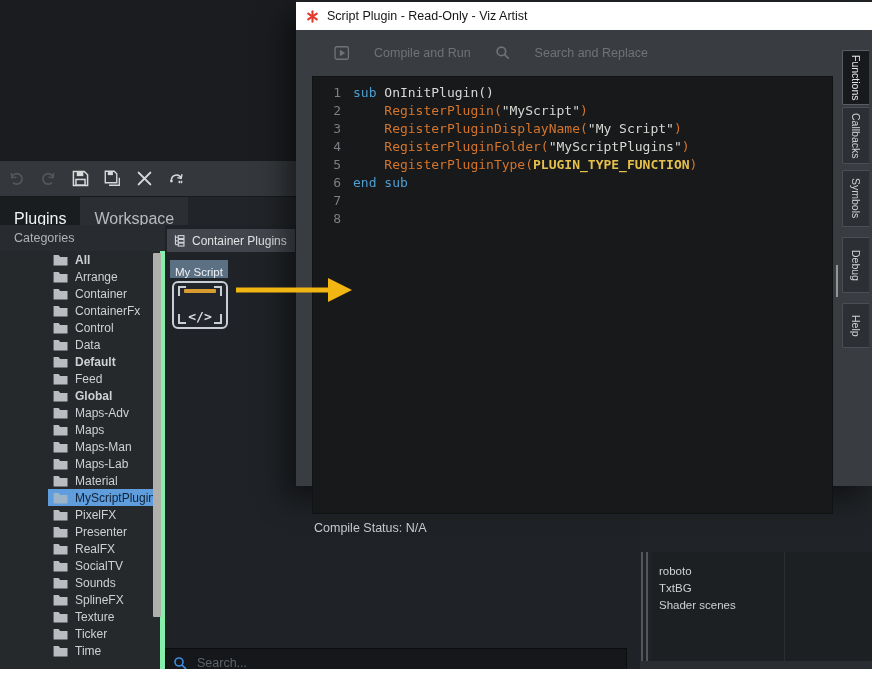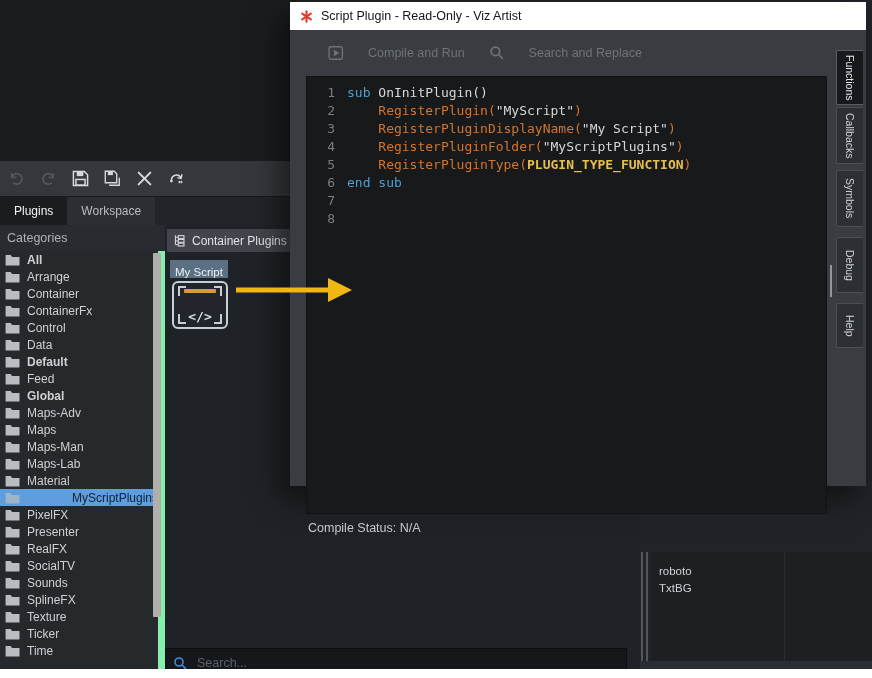--- a/index.html
+++ b/index.html
@@ -8,26 +8,26 @@
   
   .pane-topleft{position:absolute;left:0;top:0;width:296px;height:161px;background:#1a1c1f;}
   .pane-toolbar{position:absolute;left:0;top:161px;width:296px;height:36px;background:#34373b;
                 display:flex;align-items:center;gap:12px;padding-left:6px;box-sizing:border-box;
                 border-bottom:1px solid #17191b;}
   .tool-icon{width:20px;height:20px;display:flex;align-items:center;justify-content:center;
              color:#d7d9db;font-size:17px;line-height:1;}
   .tool-icon.disabled{color:#54585c;}
   .tool-icon svg{width:17px;height:17px;}
   .pane-tabbar{position:absolute;left:0;top:197px;width:296px;height:28px;background:#212428;display:flex;}
-  .tab{height:100%;display:flex;align-items:center;padding:0 14px;font-size:12px;color:#b9bcbf;background:#2b2e32;}
+  .tab{height:100%;display:flex;align-items:center;padding:8px 14px;font-size:16px;color:#b9bcbf;background:#2b2e32;}
   .tab.active{background:#1a1d20;color:#f1f2f3;}
   .pane-cat-header{position:absolute;left:0;top:225px;width:165px;height:26px;background:#282b2f;
-                   color:#b0b3b6;font-size:12.5px;display:flex;align-items:center;padding-left:7px;box-sizing:border-box;}
+                   color:#b0b3b6;font-size:12.5px;display:flex;align-items:center;padding-left:14px;box-sizing:border-box;}
   .pane-categories{position:absolute;left:0;top:251px;width:165px;height:427px;background:#26292c;
-                   border-right:7px solid #86efac;box-sizing:border-box;overflow:hidden;}
+                   border-right:5px solid #86efac;box-sizing:border-box;overflow:hidden;padding-left:48px;}
   .cat-row{height:17px;display:flex;align-items:center;padding-left:5px;font-size:12px;color:#ced1d4;white-space:nowrap;}
   .cat-row .flabel{margin-left:7px;}
   .cat-row.bold{font-weight:bold;}
   .cat-row.selected{background:var(--selection-blue);color:#0f2236;justify-content:space-between;}
   .cat-row svg{width:15px;height:12px;color:#b9bdc1;flex:none;}
   .cat-row.selected svg{color:#9db4c9;}
   .cat-scrollbar{position:absolute;left:152px;top:253px;width:9px;height:392px;}
   .cat-thumb{position:absolute;left:1px;top:0;width:8px;height:364px;background:#b1afac;border-radius:1px;}
   
   .pane-middle{position:absolute;left:165px;top:225px;width:475px;height:453px;background:#1f2226;}
@@ -54,21 +54,21 @@
   .search-bar input::placeholder{color:#5d636a;}
   
   .right-scroll{position:absolute;left:640px;top:552px;width:11px;height:117px;background:#202327;}
   .right-scroll .line{position:absolute;top:0;height:100%;width:2px;background:#53565a;}
   .pane-right{position:absolute;left:651px;top:552px;width:221px;height:117px;background:#1d2023;padding-top:10px;box-sizing:border-box;}
   .tree-item{height:17px;display:flex;align-items:center;padding-left:8px;font-size:11.5px;color:#ced2d5;}
   .right-divider{position:absolute;left:784px;top:552px;width:1px;height:117px;background:#2a2e33;}
   .band-bottom{position:absolute;left:640px;top:661px;width:232px;height:9px;background:#2a2d31;}
   .white-strip{position:absolute;left:0;top:669px;width:872px;height:9px;background:#ffffff;z-index:30;}
   
-  .script-window{position:absolute;left:290px;top:2px;width:576px;height:484px;background:#393c40;
+  .script-window{position:absolute;left:296px;top:2px;width:576px;height:484px;background:#393c40;
                  box-shadow:-10px 12px 26px rgba(0,0,0,0.5);z-index:10;}
   .sw-title{position:absolute;left:0;top:0;width:100%;height:28px;background:#ffffff;display:flex;
             align-items:center;gap:8px;padding-left:10px;box-sizing:border-box;}
   .sw-title svg{width:13px;height:13px;color:var(--viz-red);}
   .sw-title .t{font-size:12.5px;color:#151515;}
   .sw-toolbar{position:absolute;left:0;top:34px;width:100%;height:34px;display:flex;align-items:center;
               gap:24px;padding-left:38px;box-sizing:border-box;}
   .sw-btn{display:flex;align-items:center;gap:24px;color:#6f7377;font-size:12.5px;}
   .sw-btn svg{width:16px;height:16px;}
   .sw-editor{position:absolute;left:16px;top:74px;width:521px;height:438px;background:#18191b;
@@ -381,20 +381,21 @@
     </div>
   </div>
 
   <div class="right-scroll">
     <span class="line" style="left:1px"></span>
     <span class="line" style="left:6px"></span>
   </div>
   <div class="pane-right" id="treelist">
       <div class="tree-item">roboto</div>
       <div class="tree-item">TxtBG</div>
+      <div class="tree-item">Shader scenes</div>
     </div>
   <div class="right-divider"></div>
   <div class="band-bottom"></div>
   <div class="white-strip"></div>
 
   <div class="script-window">
     <div class="sw-title">
       <svg viewBox="0 0 16 16" stroke="currentColor" stroke-width="2.6" stroke-linecap="round">
         <line x1="8" y1="1.5" x2="8" y2="14.5"></line>
           <line x1="2.7" y1="4.4" x2="13.3" y2="11.6"></line>

